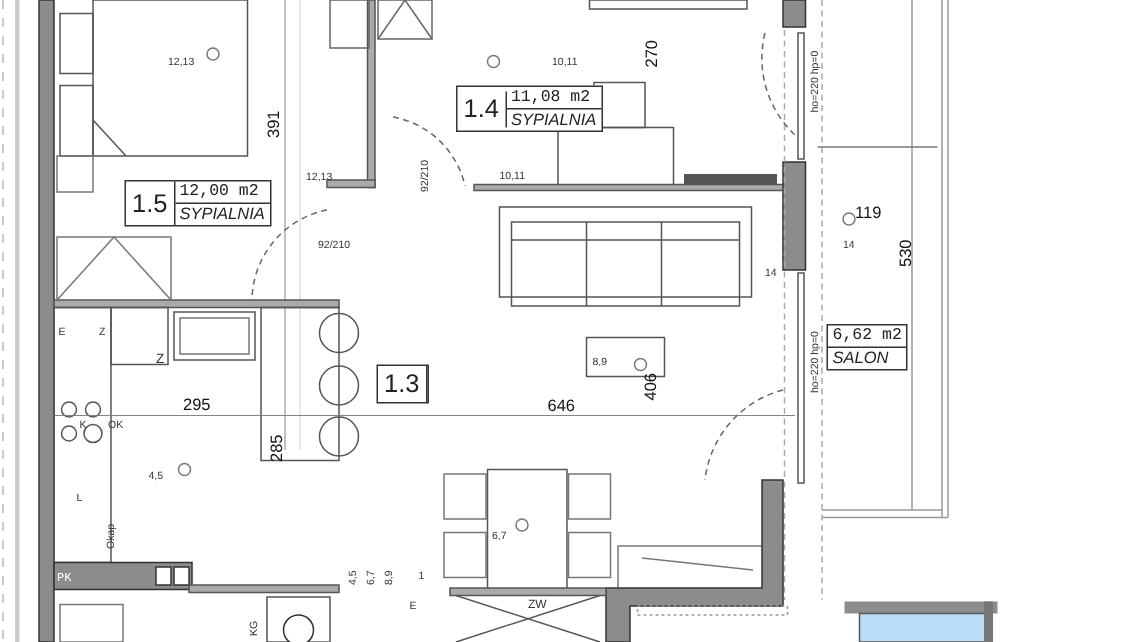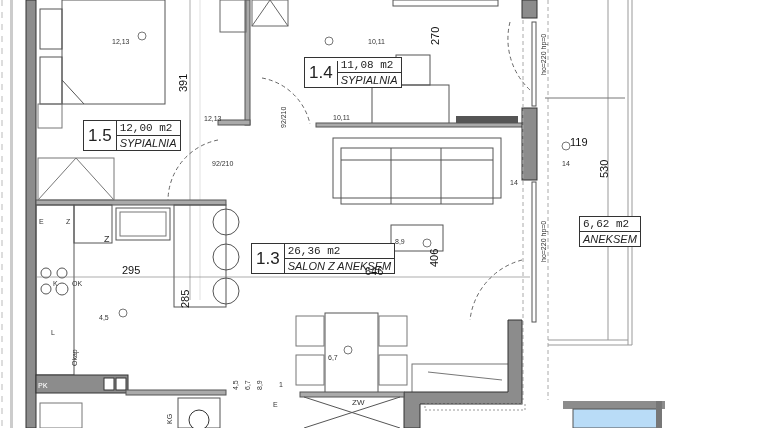--- a/index.html
+++ b/index.html
@@ -137,29 +137,25 @@
 </div>
 <div class="lbl" style="left:304px;top:57px;align-items:center;">
   <div class="num">1.4</div>
   <div class="col">
     <div class="area">11,08 m2</div>
     <div class="name">SYPIALNIA</div>
   </div>
 </div>
 <div class="lbl" style="left:251px;top:243px;">
   <div class="num">1.3</div>
-  <div class="col">
-    <div class="area">26,36 m2</div>
-    <div class="name">SALON Z ANEKSEM</div>
-  </div>
 </div>
-<div class="lbl" style="left:551px;top:216px;margin-left:28px;">
+<div class="lbl" style="left:551px;top:216px;">
   <div class="col">
     <div class="area">6,62 m2</div>
-    <div class="name">ANEKSEM</div>
+    <div class="name">SALON</div>
   </div>
 </div>
 
 <span class="dim vert" style="left:177px;top:92px;">391</span>
 <span class="dim vert" style="left:429px;top:45px;">270</span>
 <span class="dim" style="left:570px;top:88px;margin-top:48px;">119</span>
 <span class="dim vert" style="left:598px;top:178px;">530</span>
 <span class="dim vert" style="left:428px;top:267px;">406</span>
 <span class="dim" style="left:365px;top:265px;">646</span>
 <span class="dim" style="left:122px;top:264px;">295</span>

